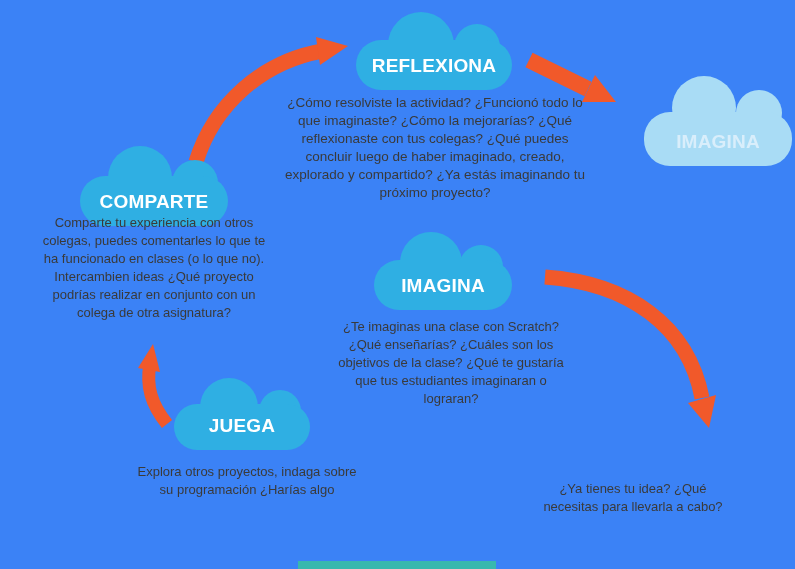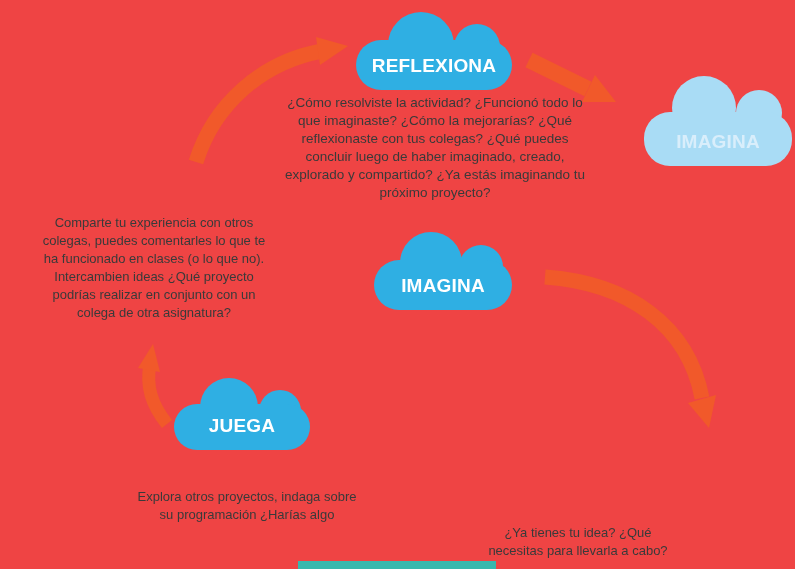--- a/index.html
+++ b/index.html
@@ -1,18 +1,18 @@
 <!DOCTYPE html>
 <html><head>
 <meta charset="utf-8">
 <style>
   html,body { margin:0; padding:0; background:#ffffff; }
   #canvas {
     position:relative; width:795px; height:569px; overflow:hidden;
-    background:#ef4444;
+    background:#3b82f6;
     font-family:"Liberation Sans", sans-serif;
     color:#3a3a3a;
   }
 
   
   .cloud { position:absolute; }
   .cloud .base  { position:absolute; left:0; right:0; bottom:0; height:50px; border-radius:26px; background:#2fafe3; }
   .cloud .puff1 { position:absolute; border-radius:50%; background:#2fafe3; }
   .cloud .puff2 { position:absolute; border-radius:50%; background:#2fafe3; }
   .cloud .label {
@@ -73,34 +73,41 @@
   </div>
   <div class="desc big" style="left:281px; top:94px; width:308px;">¿Cómo resolviste la actividad? ¿Funcionó todo lo que imaginaste? ¿Cómo la mejorarías? ¿Qué reflexionaste con tus colegas? ¿Qué puedes concluir luego de haber imaginado, creado, explorado y compartido? ¿Ya estás imaginando tu próximo proyecto?</div>
 
   <div class="cloud faded" style="left:644px; top:76px; width:148px; height:90px;">
     <div class="puff1" style="width:64px; height:64px; left:28px; top:0;"></div>
     <div class="puff2" style="width:46px; height:46px; right:10px; top:14px;"></div>
     <div class="base" style="height:54px;"></div>
     <div class="label">IMAGINA</div>
   </div>
 
+  <div class="cloud" style="left:80px; top:146px; width:148px; height:80px;">
+    <div class="puff1" style="width:64px; height:64px; left:28px; top:0;"></div>
+    <div class="puff2" style="width:46px; height:46px; right:10px; top:14px;"></div>
+    <div class="base"></div>
+    <div class="label">COMPARTE</div>
+  </div>
   <div class="desc" style="left:38px; top:214px; width:232px;">Comparte tu experiencia con otros colegas, puedes comentarles lo que te ha funcionado en clases (o lo que no). Intercambien ideas ¿Qué proyecto podrías realizar en conjunto con un colega de otra asignatura?</div>
 
   <div class="cloud" style="left:374px; top:232px; width:138px; height:78px;">
     <div class="puff1" style="width:62px; height:62px; left:26px; top:0;"></div>
     <div class="puff2" style="width:44px; height:44px; right:9px; top:13px;"></div>
     <div class="base"></div>
     <div class="label">IMAGINA</div>
   </div>
+  <div class="desc" style="left:327px; top:318px; width:248px;">¿Te imaginas una clase con Scratch? ¿Qué enseñarías? ¿Cuáles son los objetivos de la clase? ¿Qué te gustaría que tus estudiantes imaginaran o lograran?</div>
 
   <div class="cloud" style="left:174px; top:378px; width:136px; height:72px;">
     <div class="puff1" style="width:58px; height:58px; left:26px; top:0;"></div>
     <div class="puff2" style="width:42px; height:42px; right:9px; top:12px;"></div>
     <div class="base" style="height:46px;"></div>
     <div class="label">JUEGA</div>
   </div>
-  <div class="desc" style="left:135px; top:488px; width:224px;">Explora otros proyectos, indaga sobre su programación ¿Harías algo</div>
+  <div class="desc" style="left:135px; top:463px; width:224px;">Explora otros proyectos, indaga sobre su programación ¿Harías algo</div>
 
-  <div class="desc" style="left:478px; top:480px; width:200px;margin-top:44px;">¿Ya tienes tu idea? ¿Qué necesitas para llevarla a cabo?</div>
+  <div class="desc" style="left:533px; top:480px; width:200px;">¿Ya tienes tu idea? ¿Qué necesitas para llevarla a cabo?</div>
 
   <div id="footer-bar"></div>
 
 </div>
 
 </body></html>

